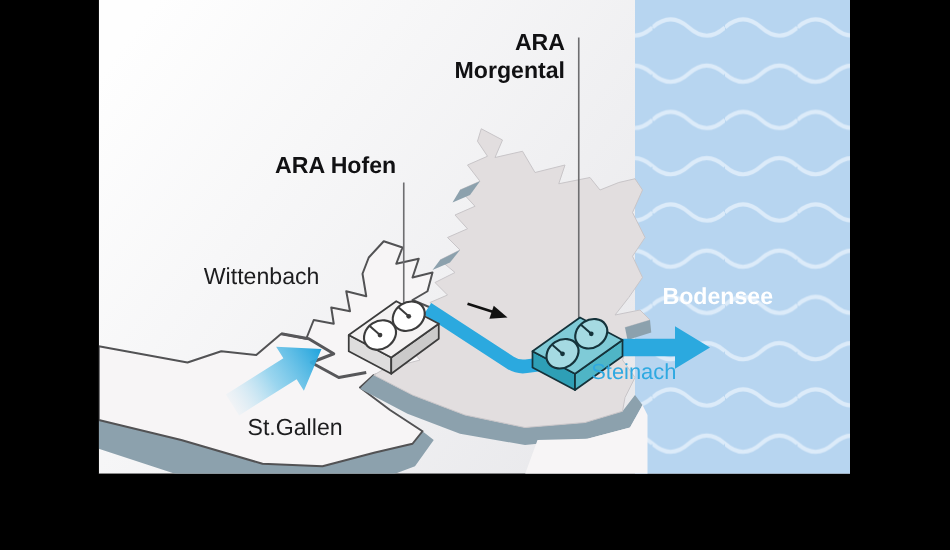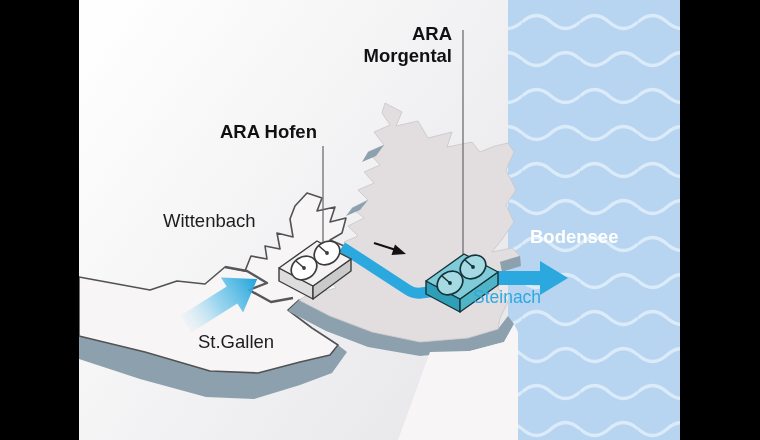--- a/index.html
+++ b/index.html
@@ -1,16 +1,16 @@
 <!DOCTYPE html>
 <html><head>
 <meta charset="utf-8">
 <style>
   html,body{margin:0;padding:0;background:#000;}
-  .stage{position:relative;width:760px;height:440px;background:#000;overflow:hidden;
+  .stage{position:relative;width:760px;height:379px;background:#000;overflow:hidden;
          font-family:"Liberation Sans",sans-serif;}
   svg{display:block;}
   .t  {font-family:"Liberation Sans",sans-serif;font-size:18.5px;font-weight:400;fill:#1d1d1f;}
   .tb {font-family:"Liberation Sans",sans-serif;font-size:18.5px;font-weight:700;fill:#111113;}
   .tw {font-family:"Liberation Sans",sans-serif;font-size:18.5px;font-weight:700;fill:#ffffff;}
   .ts {font-family:"Liberation Sans",sans-serif;font-size:17.5px;font-weight:400;}
 </style>
 </head>
 <body>
 

